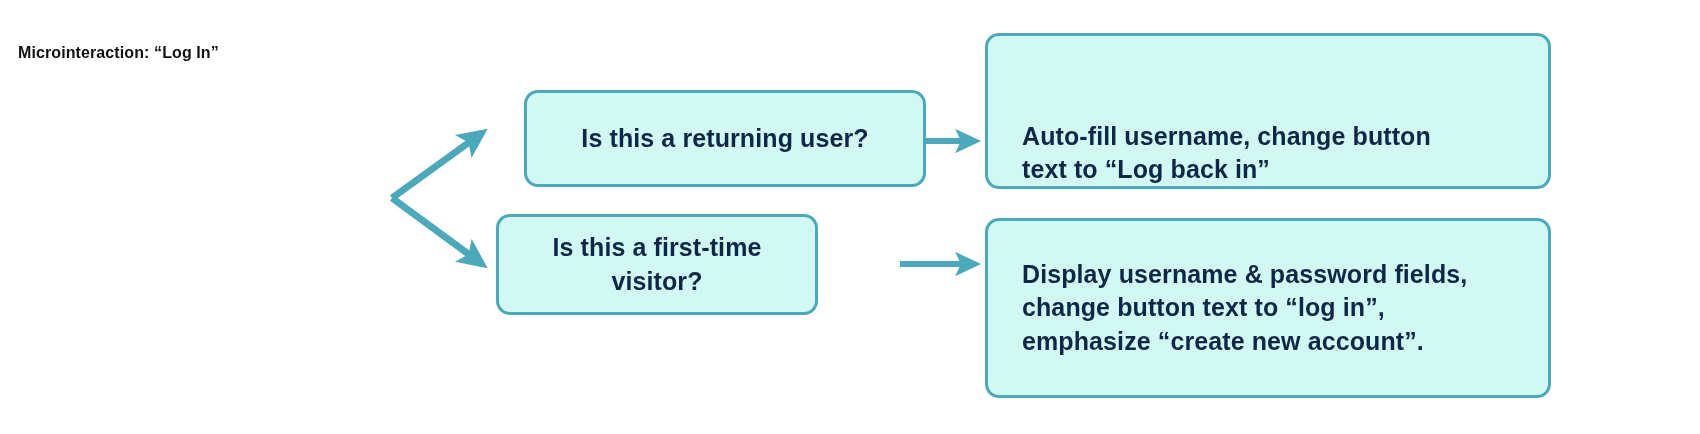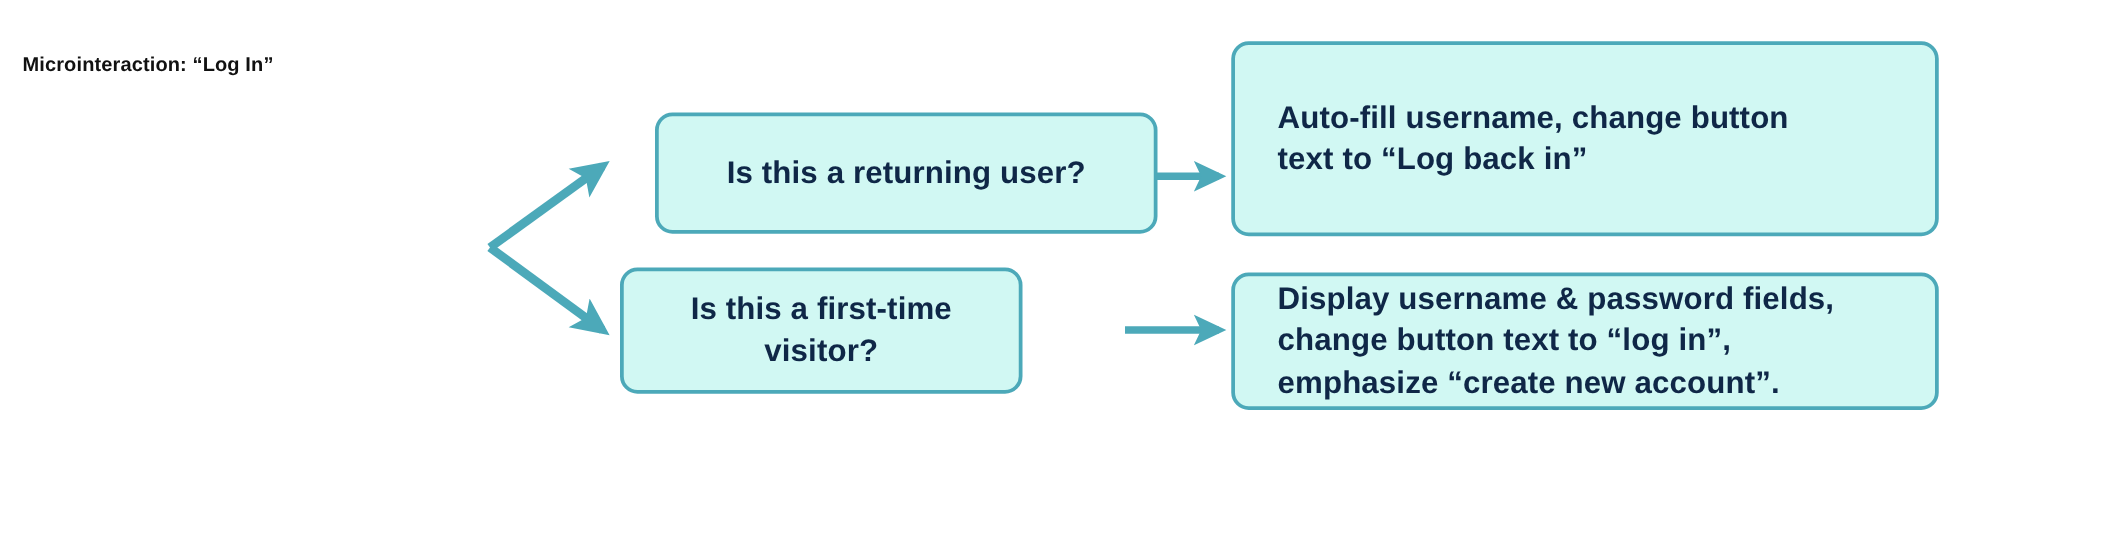--- a/index.html
+++ b/index.html
@@ -65,22 +65,22 @@
   .node.left .node-label {
     padding-left: 34px;
     padding-right: 18px;
     text-align: left;
   }
 
   
   #node-start      { left: 18px;   top: 151px; width: 372px;  height: 96px;  }
   #node-returning  { left: 524px;  top: 90px;  width: 402px;  height: 97px; }
   #node-firsttime  { left: 496px;  top: 214px; width: 322px;  height: 101px; }
-  #node-autofill   { left: 985px;  top: 33px;  width: 566px;  height: 156px; }
-  #node-display    { left: 985px;  top: 218px; width: 566px;  height: 110px; }
+  #node-autofill   { left: 985px;  top: 33px;  width: 566px;  height: 156px; align-items: flex-end; }
+  #node-display    { left: 985px;  top: 218px; width: 566px;  height: 180px; }
 </style>
 </head>
 <body>
 
 <div id="canvas">
 
   <div class="title">Microinteraction: “Log In”</div>
 
   <svg id="arrow-layer" viewBox="0 0 1700 434" width="1700" height="434" xmlns="http://www.w3.org/2000/svg">
     <defs>

